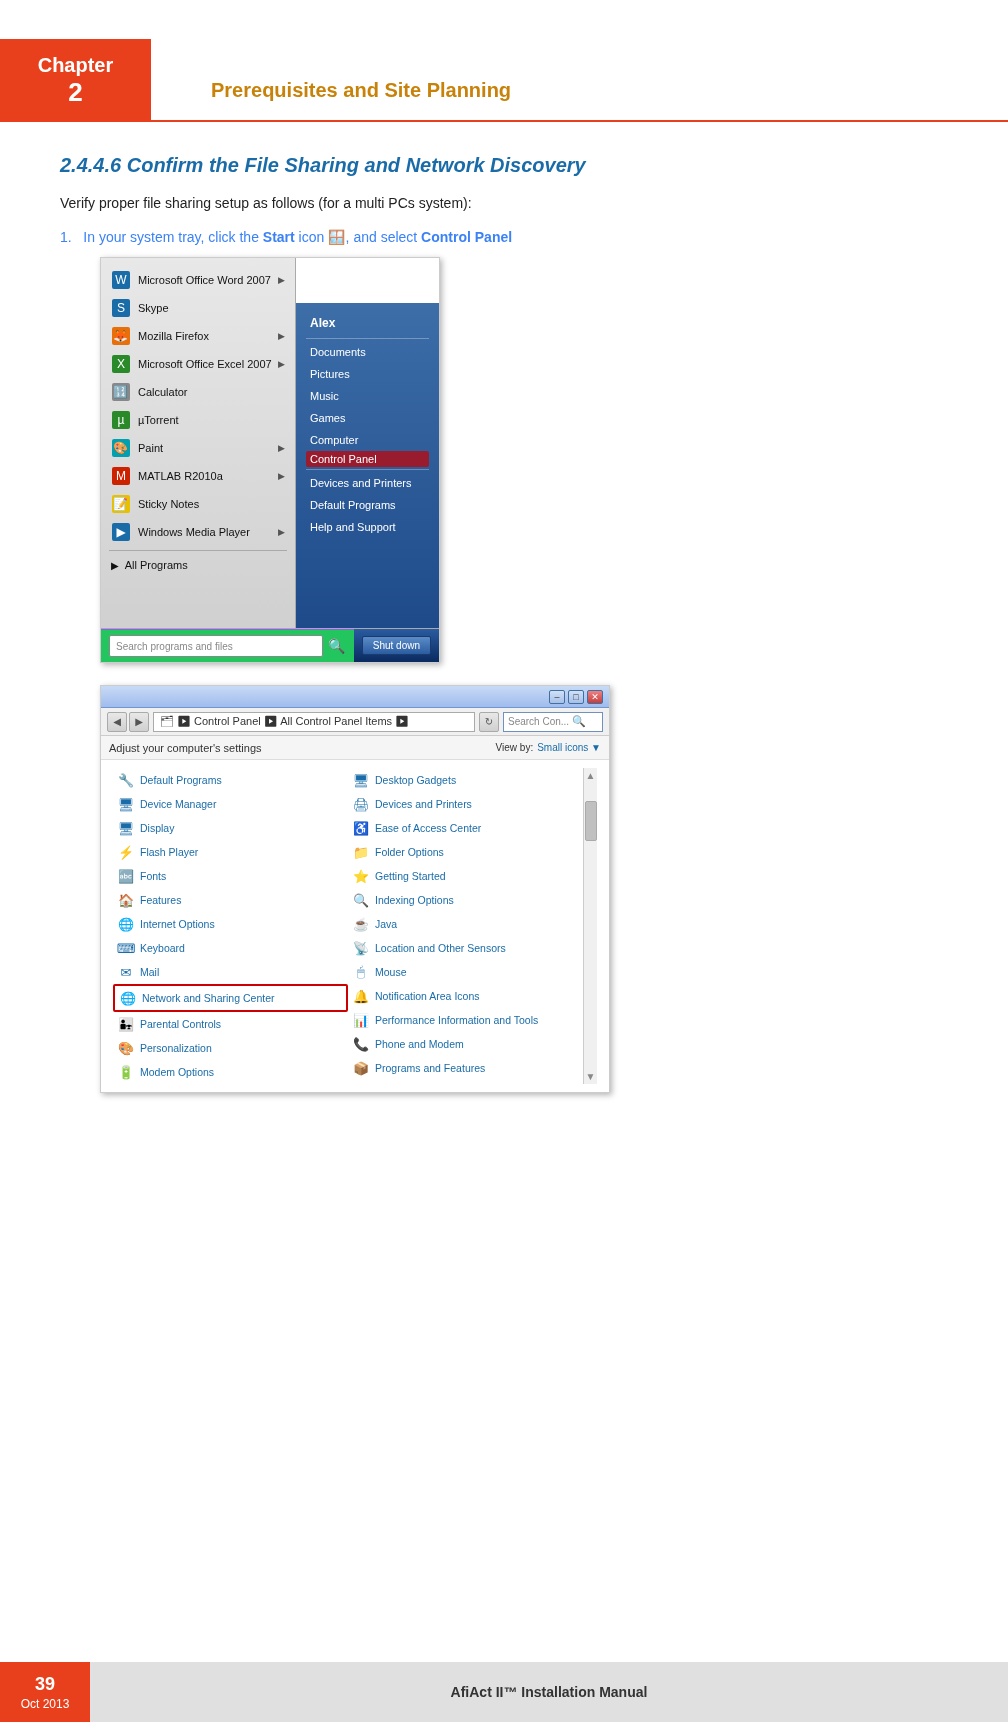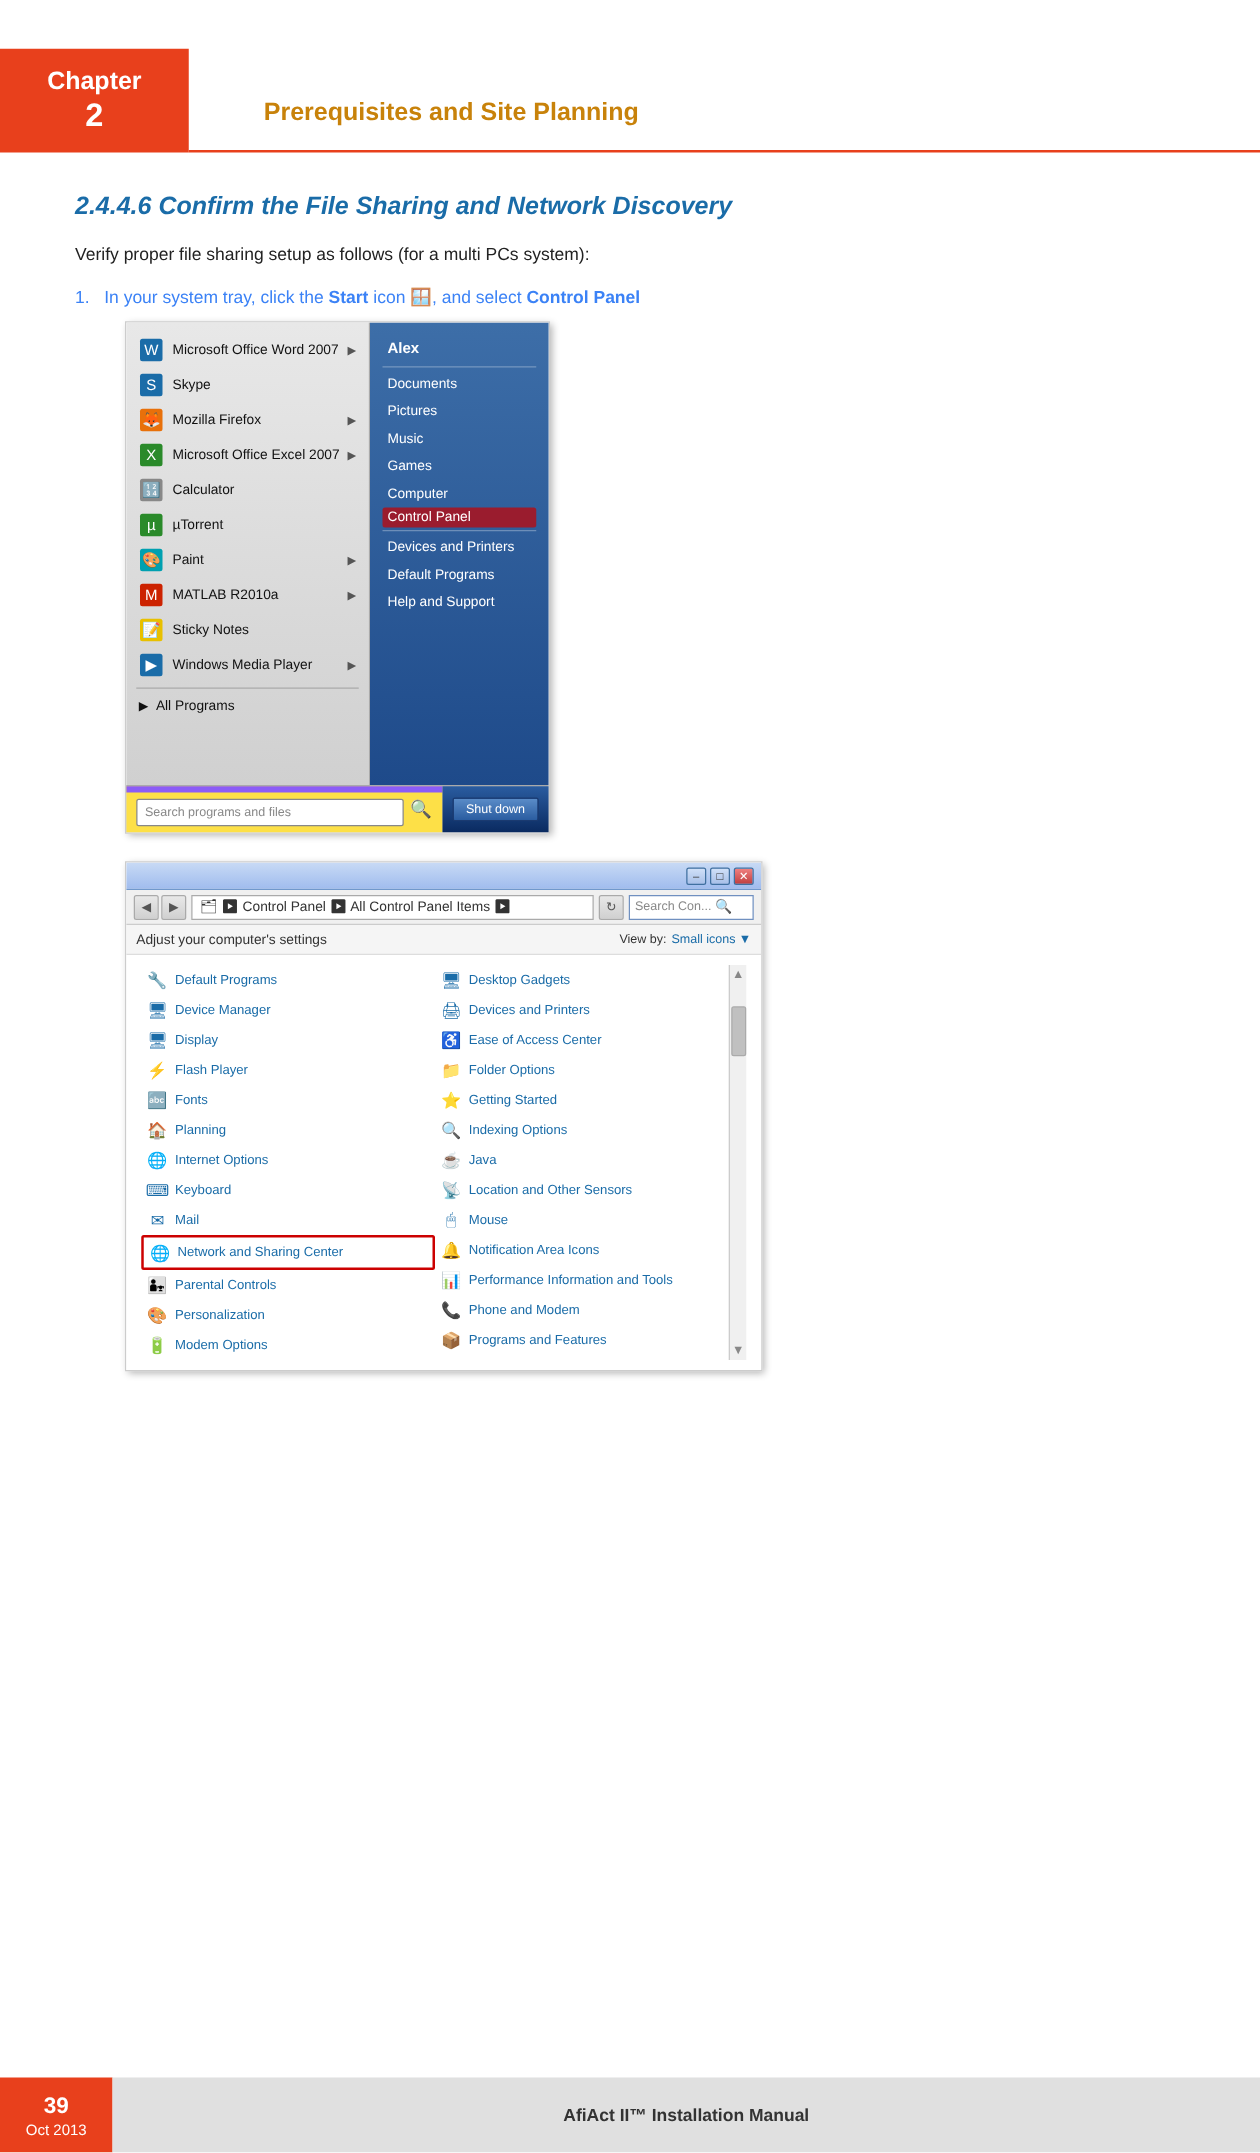--- a/index.html
+++ b/index.html
@@ -137,37 +137,38 @@
       padding: 4px 10px;
       font-size: 11px;
       color: #111;
     }
     .all-programs-arrow { margin-right: 6px; font-size: 10px; }
 
     .start-right {
       flex: 1;
       background: linear-gradient(to bottom, #3d6ea8 0%, #1e4a8a 100%);
       padding: 8px 10px;
+      margin-top: 45px;
     }
     .start-right-item {
       display: flex;
       align-items: center;
       padding: 5px 4px;
       font-size: 11px;
       color: #fff;
       cursor: pointer;
     }
 
     
     .start-search {
-      background: #fde047;
-      border-top: 5px solid #8b5cf6;
+      background: #22c55e;
+      border-top: 1px solid #8b5cf6;
       padding: 5px 8px;
       display: flex;
-      align-items: flex-start;
+      align-items: center;
     }
     .search-box-sm {
       flex: 1;
       height: 22px;
       border: 1px solid #888;
       border-radius: 2px;
       background: #fff;
       font-size: 10px;
       color: #888;
       padding: 0 6px;
@@ -612,21 +613,21 @@
             <div class="cp-item">
               <span class="cp-item-icon">⚡</span>
               <span class="cp-item-label">Flash Player</span>
             </div>
             <div class="cp-item">
               <span class="cp-item-icon">🔤</span>
               <span class="cp-item-label">Fonts</span>
             </div>
             <div class="cp-item">
               <span class="cp-item-icon">🏠</span>
-              <span class="cp-item-label">Planning</span>
+              <span class="cp-item-label">Features</span>
             </div>
             <div class="cp-item">
               <span class="cp-item-icon">🌐</span>
               <span class="cp-item-label">Internet Options</span>
             </div>
             <div class="cp-item">
               <span class="cp-item-icon">⌨</span>
               <span class="cp-item-label">Keyboard</span>
             </div>
             <div class="cp-item">

